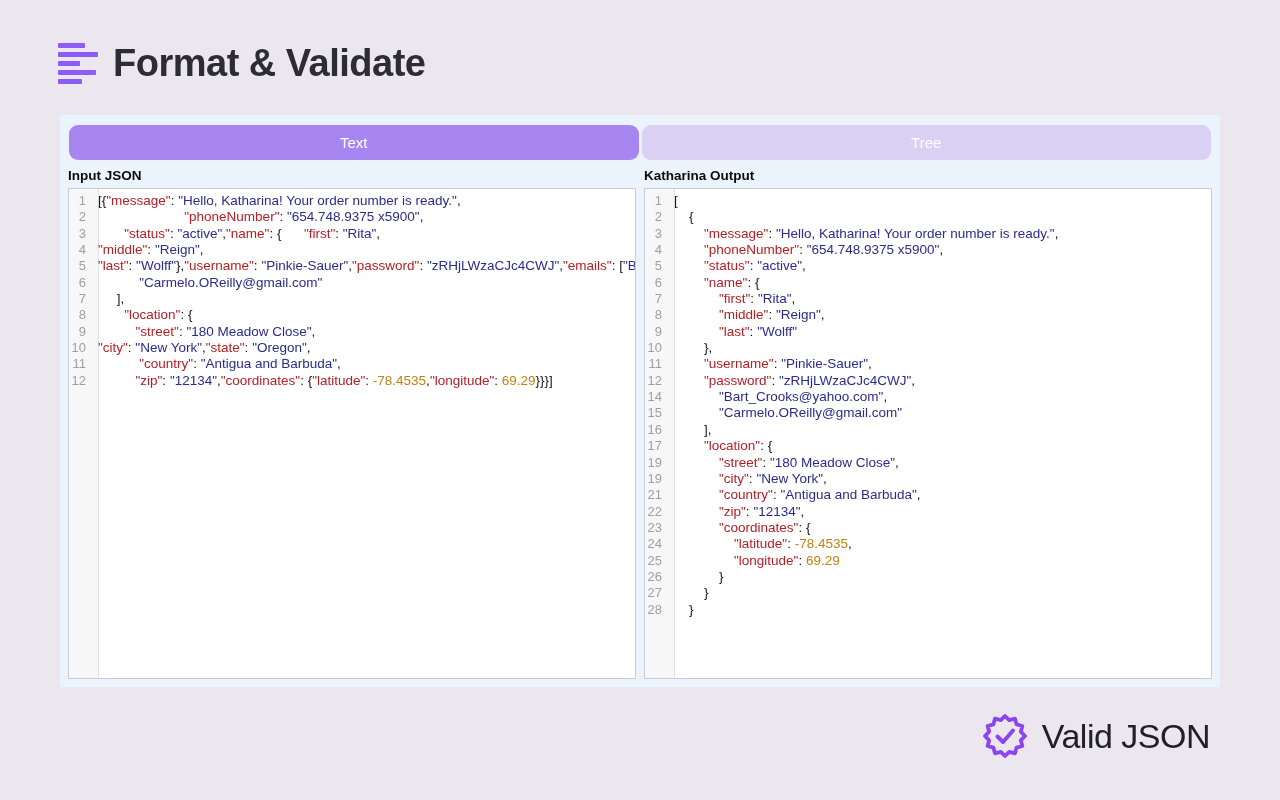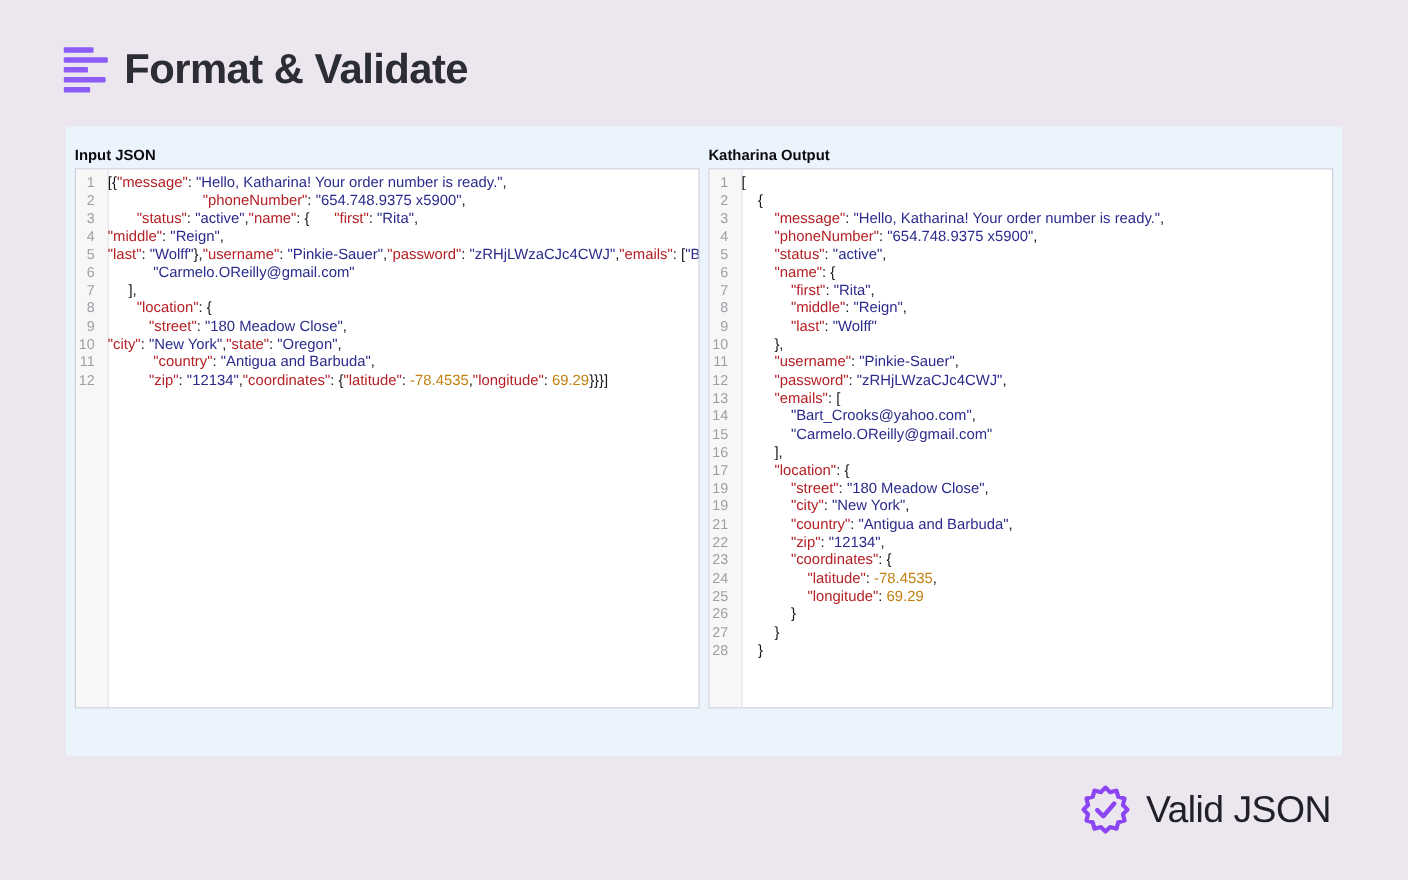--- a/index.html
+++ b/index.html
@@ -64,20 +64,24 @@
     <div class="bar b1"></div>
       <div class="bar b2"></div>
       <div class="bar b3"></div>
       <div class="bar b4"></div>
       <div class="bar b5"></div>
   </div>
   <div class="title">Format &amp; Validate</div>
 </div>
 
 <div class="card">
+  <div class="tabs">
+    <button class="tab active">Text</button>
+    <button class="tab inactive">Tree</button>
+  </div>
 
   <div class="labels-row">
     <div class="pane-label">Input JSON</div>
     <div class="pane-label">Katharina Output</div>
   </div>
 
   <div class="panels-row">
     <div class="panel">
       <div class="gutter-bg"></div>
       <div class="code-wrap">
@@ -103,21 +107,20 @@
           <div class="code-line"><span class="ln">3</span><span class="code"><span class="tok-pun">        </span><span class="tok-key">"message"</span><span class="tok-pun">: </span><span class="tok-str">"Hello, Katharina! Your order number is ready."</span><span class="tok-pun">,</span></span></div>
           <div class="code-line"><span class="ln">4</span><span class="code"><span class="tok-pun">        </span><span class="tok-key">"phoneNumber"</span><span class="tok-pun">: </span><span class="tok-str">"654.748.9375 x5900"</span><span class="tok-pun">,</span></span></div>
           <div class="code-line"><span class="ln">5</span><span class="code"><span class="tok-pun">        </span><span class="tok-key">"status"</span><span class="tok-pun">: </span><span class="tok-str">"active"</span><span class="tok-pun">,</span></span></div>
           <div class="code-line"><span class="ln">6</span><span class="code"><span class="tok-pun">        </span><span class="tok-key">"name"</span><span class="tok-pun">: {</span></span></div>
           <div class="code-line"><span class="ln">7</span><span class="code"><span class="tok-pun">            </span><span class="tok-key">"first"</span><span class="tok-pun">: </span><span class="tok-str">"Rita"</span><span class="tok-pun">,</span></span></div>
           <div class="code-line"><span class="ln">8</span><span class="code"><span class="tok-pun">            </span><span class="tok-key">"middle"</span><span class="tok-pun">: </span><span class="tok-str">"Reign"</span><span class="tok-pun">,</span></span></div>
           <div class="code-line"><span class="ln">9</span><span class="code"><span class="tok-pun">            </span><span class="tok-key">"last"</span><span class="tok-pun">: </span><span class="tok-str">"Wolff"</span></span></div>
           <div class="code-line"><span class="ln">10</span><span class="code"><span class="tok-pun">        },</span></span></div>
           <div class="code-line"><span class="ln">11</span><span class="code"><span class="tok-pun">        </span><span class="tok-key">"username"</span><span class="tok-pun">: </span><span class="tok-str">"Pinkie-Sauer"</span><span class="tok-pun">,</span></span></div>
           <div class="code-line"><span class="ln">12</span><span class="code"><span class="tok-pun">        </span><span class="tok-key">"password"</span><span class="tok-pun">: </span><span class="tok-str">"zRHjLWzaCJc4CWJ"</span><span class="tok-pun">,</span></span></div>
-          <div class="code-line"><span class="ln">13</span><span class="code"><span class="tok-pun">        </span><span class="tok-key">"emails"</span><span class="tok-pun">: [</span></span></div>
           <div class="code-line"><span class="ln">14</span><span class="code"><span class="tok-pun">            </span><span class="tok-str">"Bart_Crooks@yahoo.com"</span><span class="tok-pun">,</span></span></div>
           <div class="code-line"><span class="ln">15</span><span class="code"><span class="tok-pun">            </span><span class="tok-str">"Carmelo.OReilly@gmail.com"</span></span></div>
           <div class="code-line"><span class="ln">16</span><span class="code"><span class="tok-pun">        ],</span></span></div>
           <div class="code-line"><span class="ln">17</span><span class="code"><span class="tok-pun">        </span><span class="tok-key">"location"</span><span class="tok-pun">: {</span></span></div>
           <div class="code-line"><span class="ln">19</span><span class="code"><span class="tok-pun">            </span><span class="tok-key">"street"</span><span class="tok-pun">: </span><span class="tok-str">"180 Meadow Close"</span><span class="tok-pun">,</span></span></div>
           <div class="code-line"><span class="ln">19</span><span class="code"><span class="tok-pun">            </span><span class="tok-key">"city"</span><span class="tok-pun">: </span><span class="tok-str">"New York"</span><span class="tok-pun">,</span></span></div>
           <div class="code-line"><span class="ln">21</span><span class="code"><span class="tok-pun">            </span><span class="tok-key">"country"</span><span class="tok-pun">: </span><span class="tok-str">"Antigua and Barbuda"</span><span class="tok-pun">,</span></span></div>
           <div class="code-line"><span class="ln">22</span><span class="code"><span class="tok-pun">            </span><span class="tok-key">"zip"</span><span class="tok-pun">: </span><span class="tok-str">"12134"</span><span class="tok-pun">,</span></span></div>
           <div class="code-line"><span class="ln">23</span><span class="code"><span class="tok-pun">            </span><span class="tok-key">"coordinates"</span><span class="tok-pun">: {</span></span></div>
           <div class="code-line"><span class="ln">24</span><span class="code"><span class="tok-pun">                </span><span class="tok-key">"latitude"</span><span class="tok-pun">: </span><span class="tok-num">-78.4535</span><span class="tok-pun">,</span></span></div>

